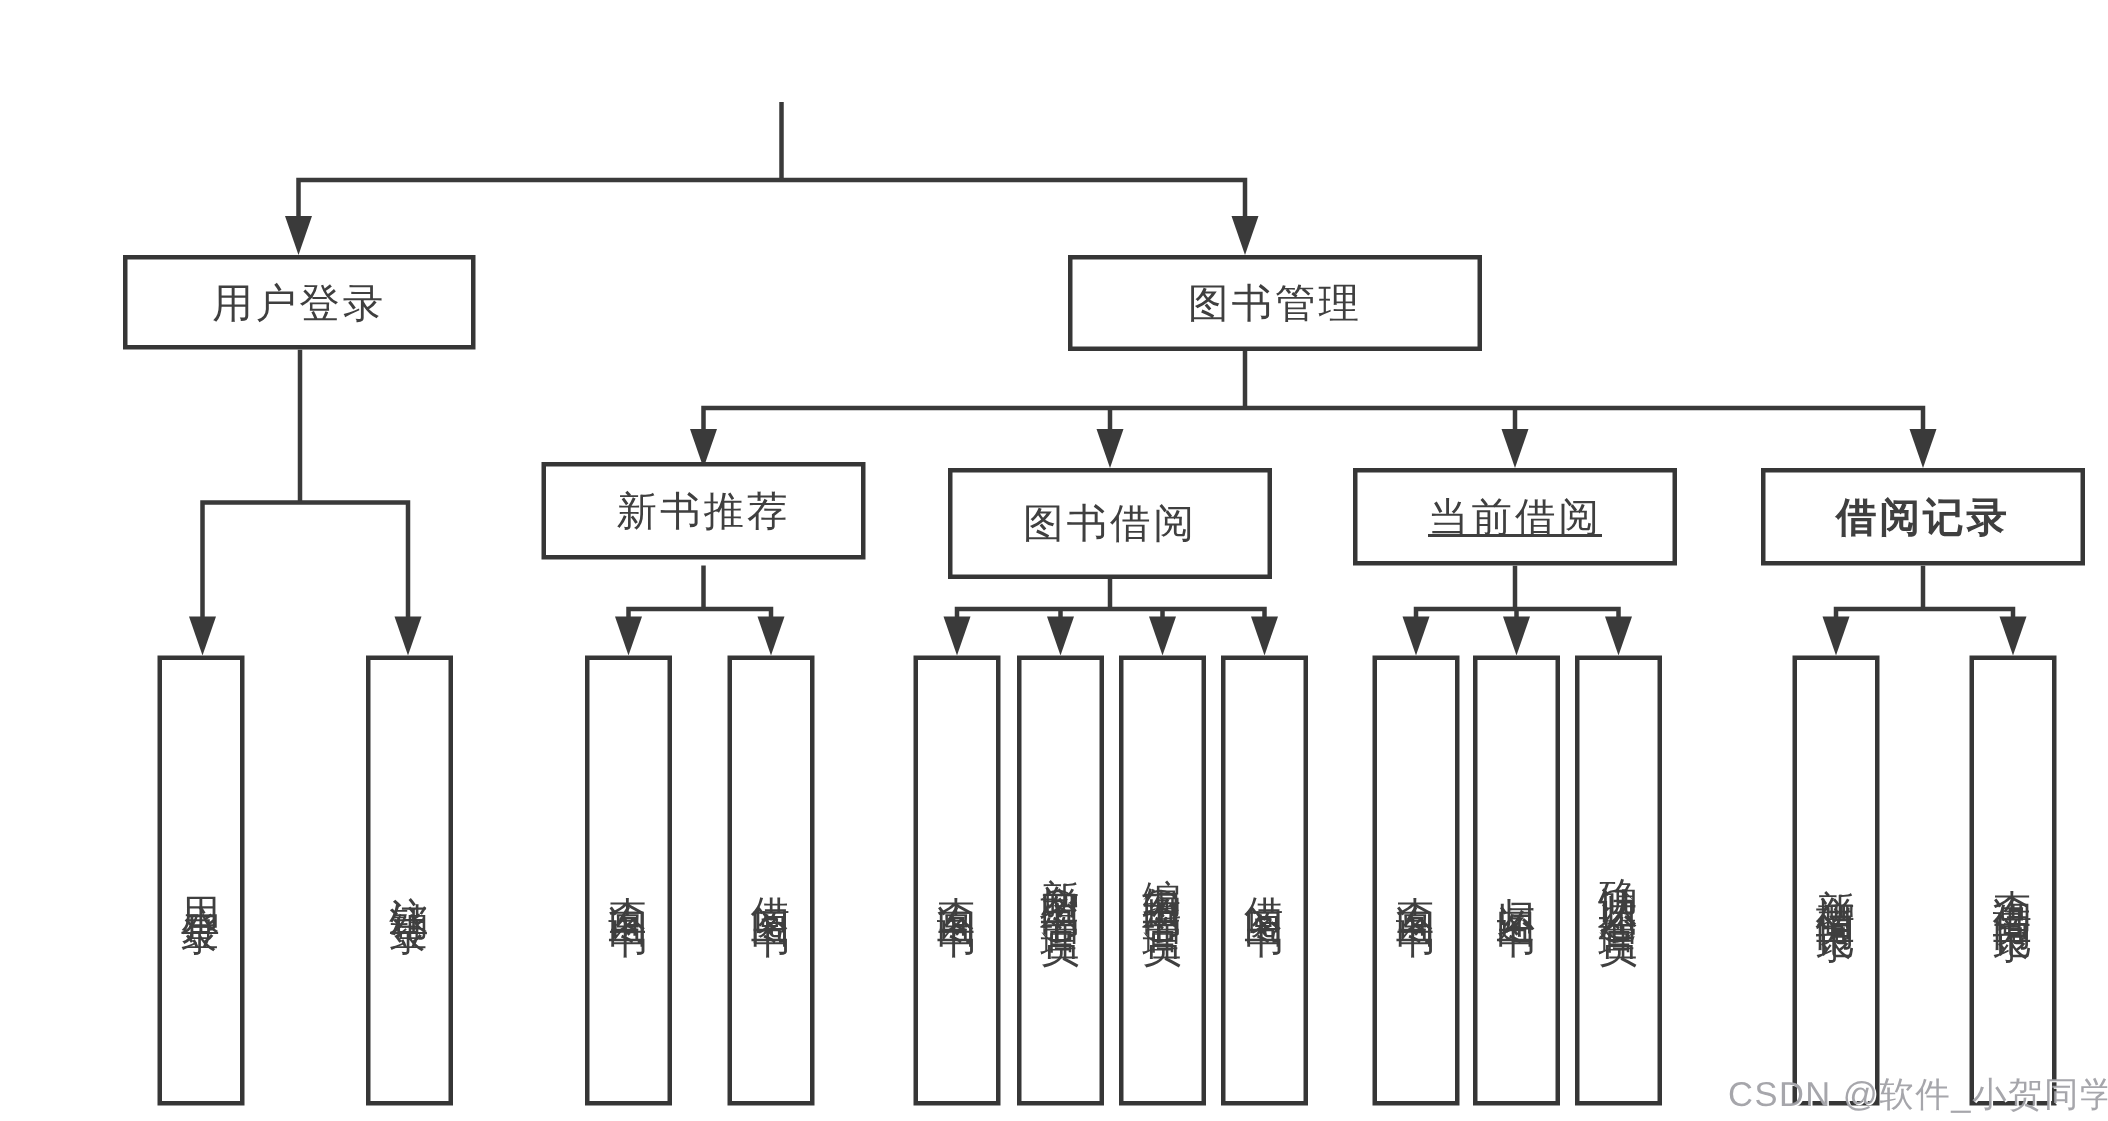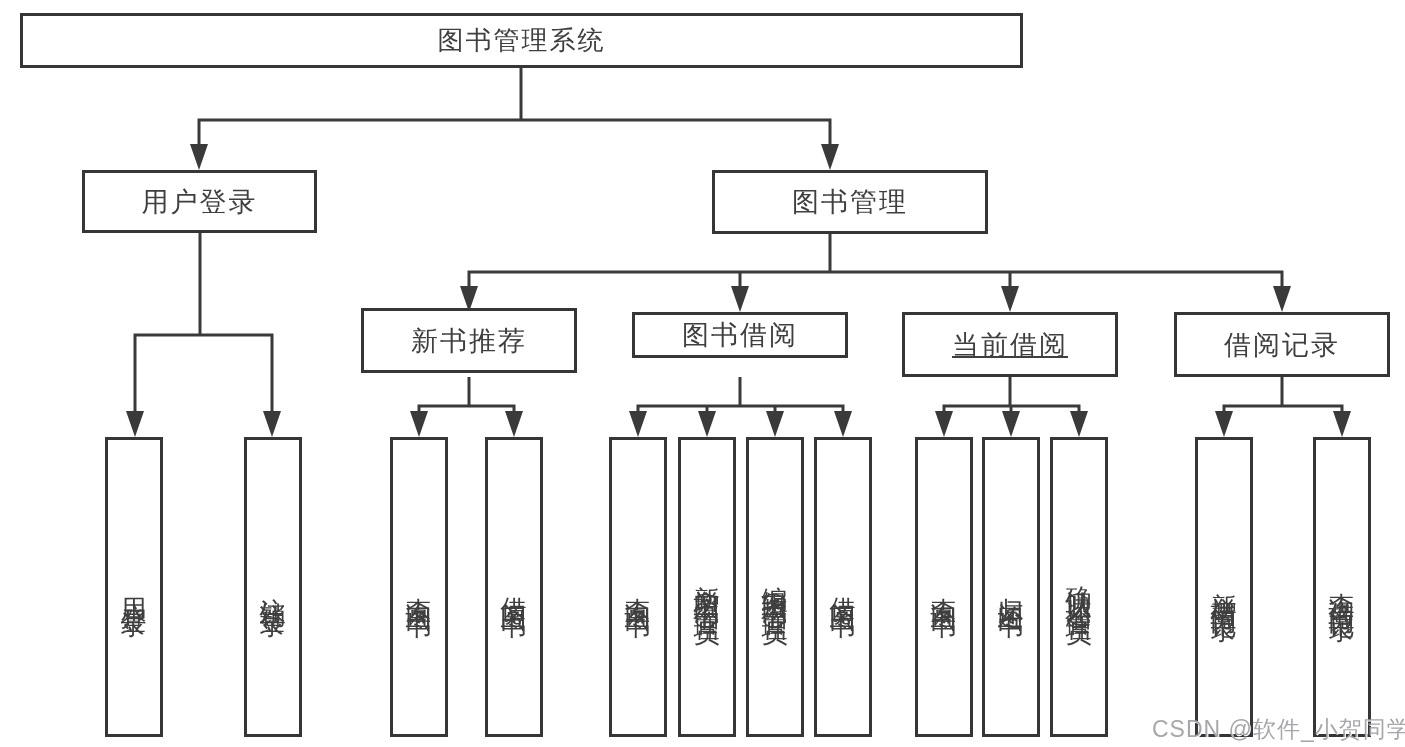--- a/index.html
+++ b/index.html
@@ -111,41 +111,38 @@
       <path d="M766 411 L784 411 L775 437 Z"></path>
       <path d="M834 411 L852 411 L843 437 Z"></path>
       <path d="M935 411 L953 411 L944 437 Z"></path>
       <path d="M1002 411 L1020 411 L1011 437 Z"></path>
       <path d="M1070 411 L1088 411 L1079 437 Z"></path>
       <path d="M1215 411 L1233 411 L1224 437 Z"></path>
       <path d="M1333 411 L1351 411 L1342 437 Z"></path>
     </g>
   </svg>
 
-  <div class="box root" style="left:20px; top:13px; width:1003px; height:55px;">
-    <span class="label">图书管理系统</span>
-  </div>
 
   <div class="box" style="left:82px; top:170px; width:235px; height:63px;">
     <span class="label">用户登录</span>
   </div>
   <div class="box" style="left:712px; top:170px; width:276px; height:64px;">
     <span class="label">图书管理</span>
   </div>
 
   <div class="box" style="left:361px; top:308px; width:216px; height:65px;">
     <span class="label">新书推荐</span>
   </div>
-  <div class="box" style="left:632px; top:312px; width:216px; height:46px;">
+  <div class="box" style="left:632px; top:312px; width:216px; height:74px;">
     <span class="label">图书借阅</span>
   </div>
   <div class="box" style="left:902px; top:312px; width:216px; height:65px;text-decoration:underline;">
     <span class="label">当前借阅</span>
   </div>
-  <div class="box" style="left:1174px; top:312px; width:216px; height:65px;">
+  <div class="box" style="left:1174px; top:312px; width:216px; height:65px;font-weight:bold;">
     <span class="label">借阅记录</span>
   </div>
 
   <div class="box vert" style="left:105px; top:437px; width:58px; height:300px;">
     <span class="label">用户登录</span>
   </div>
   <div class="box vert" style="left:244px; top:437px; width:58px; height:300px;">
     <span class="label">注销登录</span>
   </div>
   <div class="box vert" style="left:390px; top:437px; width:58px; height:300px;">

